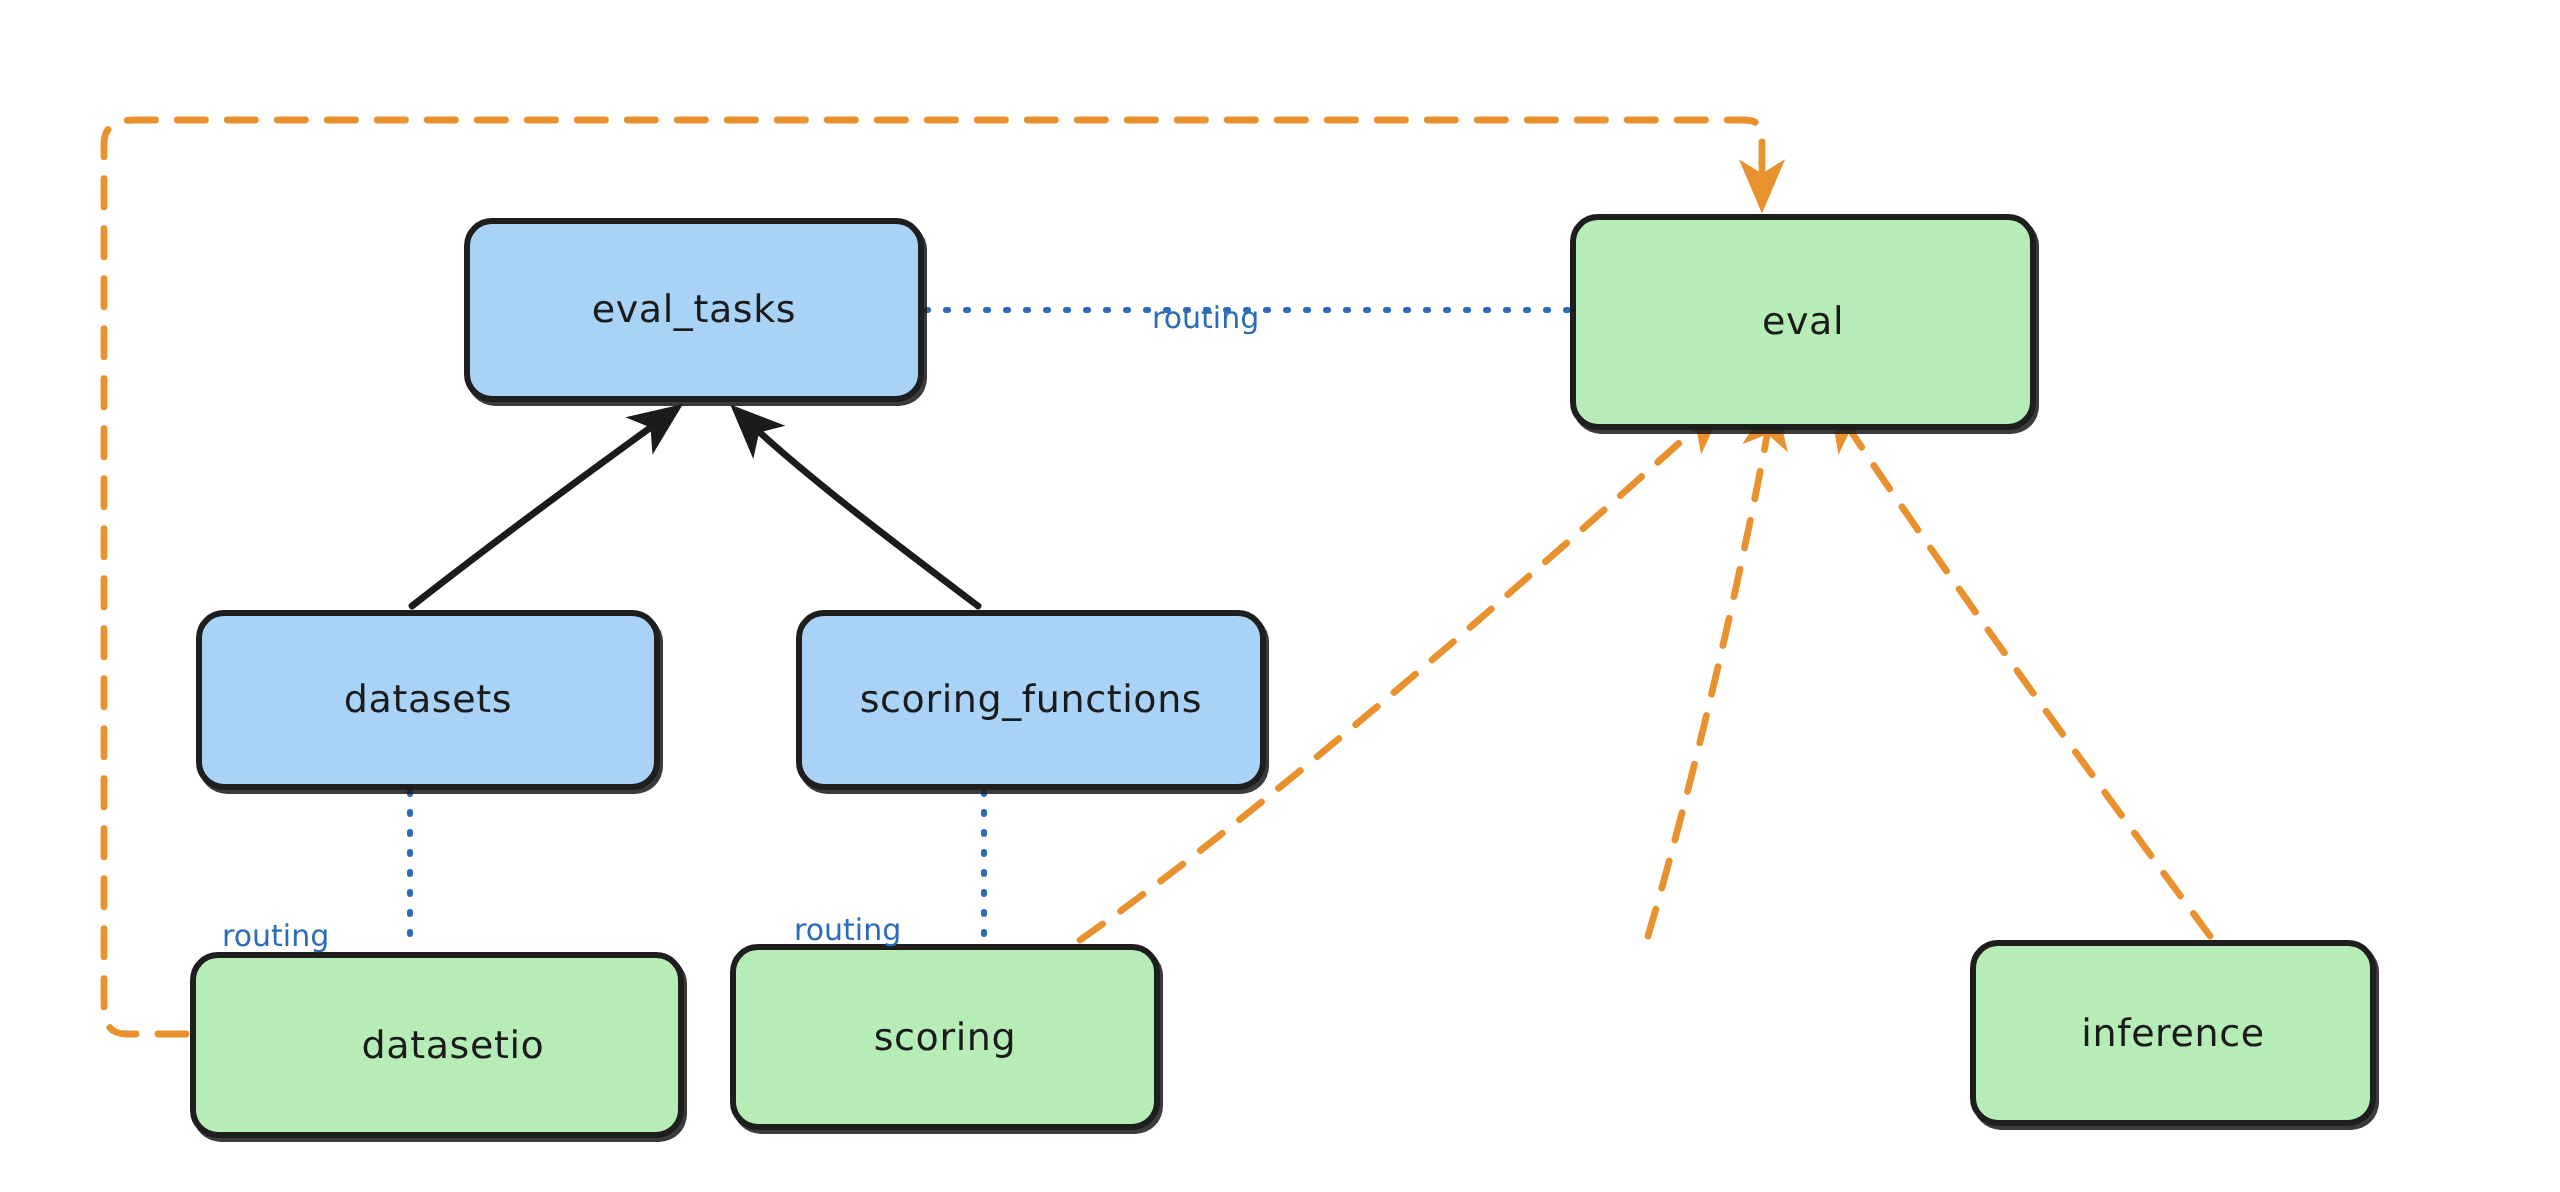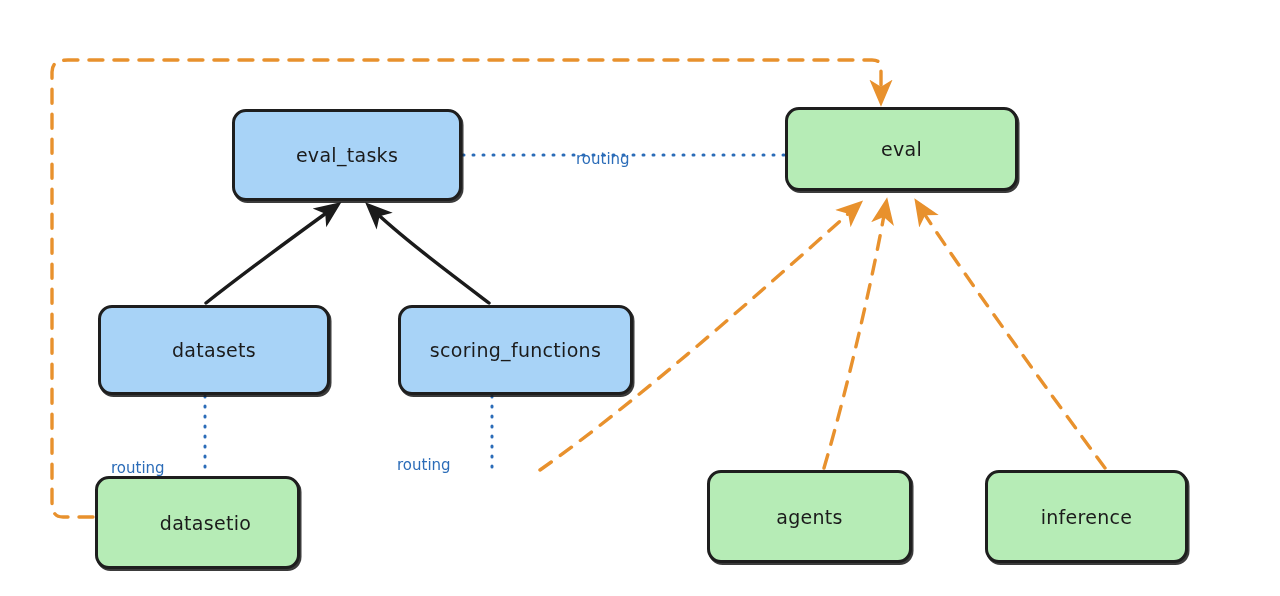--- a/index.html
+++ b/index.html
@@ -106,40 +106,40 @@
     <g>
       <path d="M93,517 L63,517 C54,517 52,511 52,501 L52,72 C52,63 58,60 68,60 L872,60
                C880,60 881,64 881,72 L881,100" stroke="#e8912d" stroke-width="3.4" fill="none" stroke-linecap="round" stroke-linejoin="round" stroke-dasharray="14 11" marker-end="url(#arrow-orange)"></path>
     </g>
   </svg>
 
   <div class="node blue" style="left:232px; top:109px; width:230px; height:92px;">
     <span class="node-label">eval_tasks</span>
   </div>
 
-  <div class="node green" style="left:785px; top:107px; width:233px; height:84px;">
+  <div class="node green" style="left:785px; top:107px; width:233px; height:108px;">
     <span class="node-label">eval</span>
   </div>
 
   <div class="node blue" style="left:98px; top:305px; width:232px; height:90px;">
     <span class="node-label">datasets</span>
   </div>
 
   <div class="node blue" style="left:378px; top:305px; width:235px; height:90px;margin-left:20px;">
     <span class="node-label">scoring_functions</span>
   </div>
 
-  <div class="node green" style="left:95px; top:476px; width:205px; height:93px;padding-left:16px;">
+  <div class="node green" style="left:95px; top:476px; width:247px; height:93px;padding-left:16px;">
     <span class="node-label">datasetio</span>
   </div>
 
+  <div class="node green" style="left:365px; top:472px; width:215px; height:93px;">
+    <span class="node-label">scoring</span>
+  </div>
 
-  <div class="node green" style="left:707px; top:470px; width:205px; height:93px;">
-    <span class="node-label">agents</span>
-  </div>
 
   <div class="node green" style="left:985px; top:470px; width:203px; height:93px;">
     <span class="node-label">inference</span>
   </div>
 
   <span class="edge-label" style="left:576px; top:118px;">routing</span>
 
   <span class="edge-label" style="left:111px; top:427px;">routing</span>
 
   <span class="edge-label" style="left:397px; top:424px;">routing</span>

